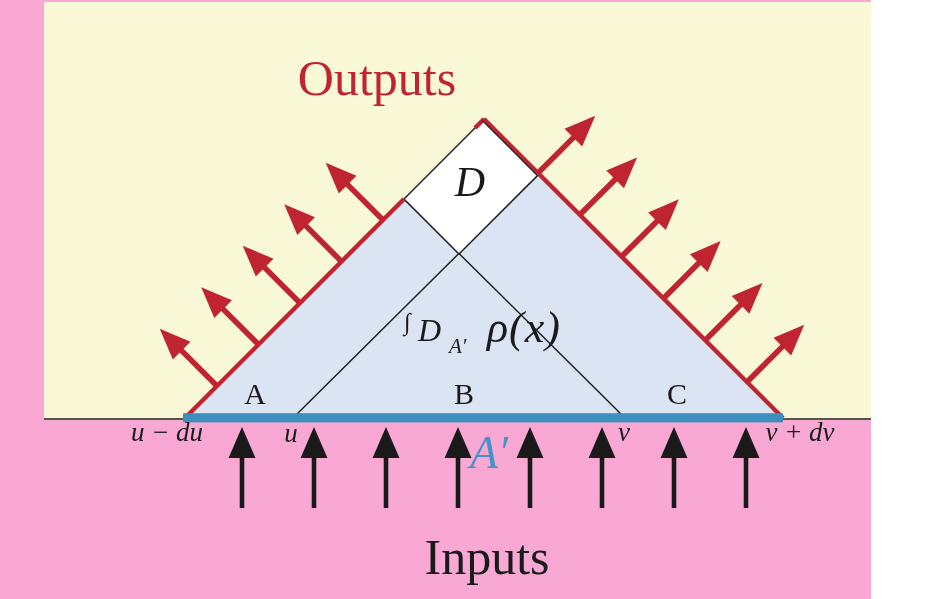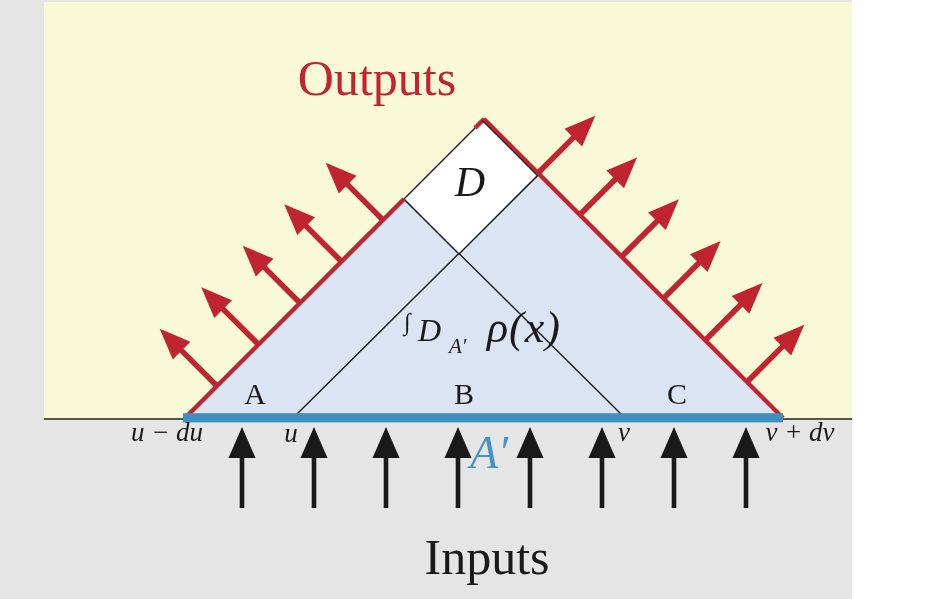--- a/index.html
+++ b/index.html
@@ -1,17 +1,17 @@
 <!DOCTYPE html>
 <html style="--red: #bf2430; --yellow: #f9f9d8; --tblue: #dae4f3; --bblue: #3e8ec0; --ablue: #4593c6; --basegray: #55554a;"><head>
 <meta charset="utf-8">
 <style>
   html,body{margin:0;padding:0;background:#fff;}
-  #page{position:relative;width:852px;height:599px;background:#e5e5e5;overflow:hidden;
-        font-family:"Liberation Serif","DejaVu Serif",serif;}
+  #page{position:relative;width:852px;height:599px;background:#f9a8d4;overflow:hidden;
+        font-family:"Liberation Serif","DejaVu Serif",serif;padding-left:19px;}
   svg{position:absolute;left:0;top:0;}
   .outputs-label{fill:var(--red);font-size:50px;}
   .inputs-label{fill:#1a1a1a;font-size:50px;}
   .region-label{fill:#1a1a1a;font-size:30px;}
   .d-label{fill:#1a1a1a;font-size:42px;font-style:italic;}
   .tick-label{fill:#1a1a1a;font-size:27px;font-style:italic;}
   .aprime-label{fill:var(--ablue);font-size:46px;font-style:italic;}
   .m-int{fill:#1a1a1a;font-size:24px;}
   .m-D{fill:#1a1a1a;font-size:32px;font-style:italic;}
   .m-sub{fill:#1a1a1a;font-size:21px;font-style:italic;}

